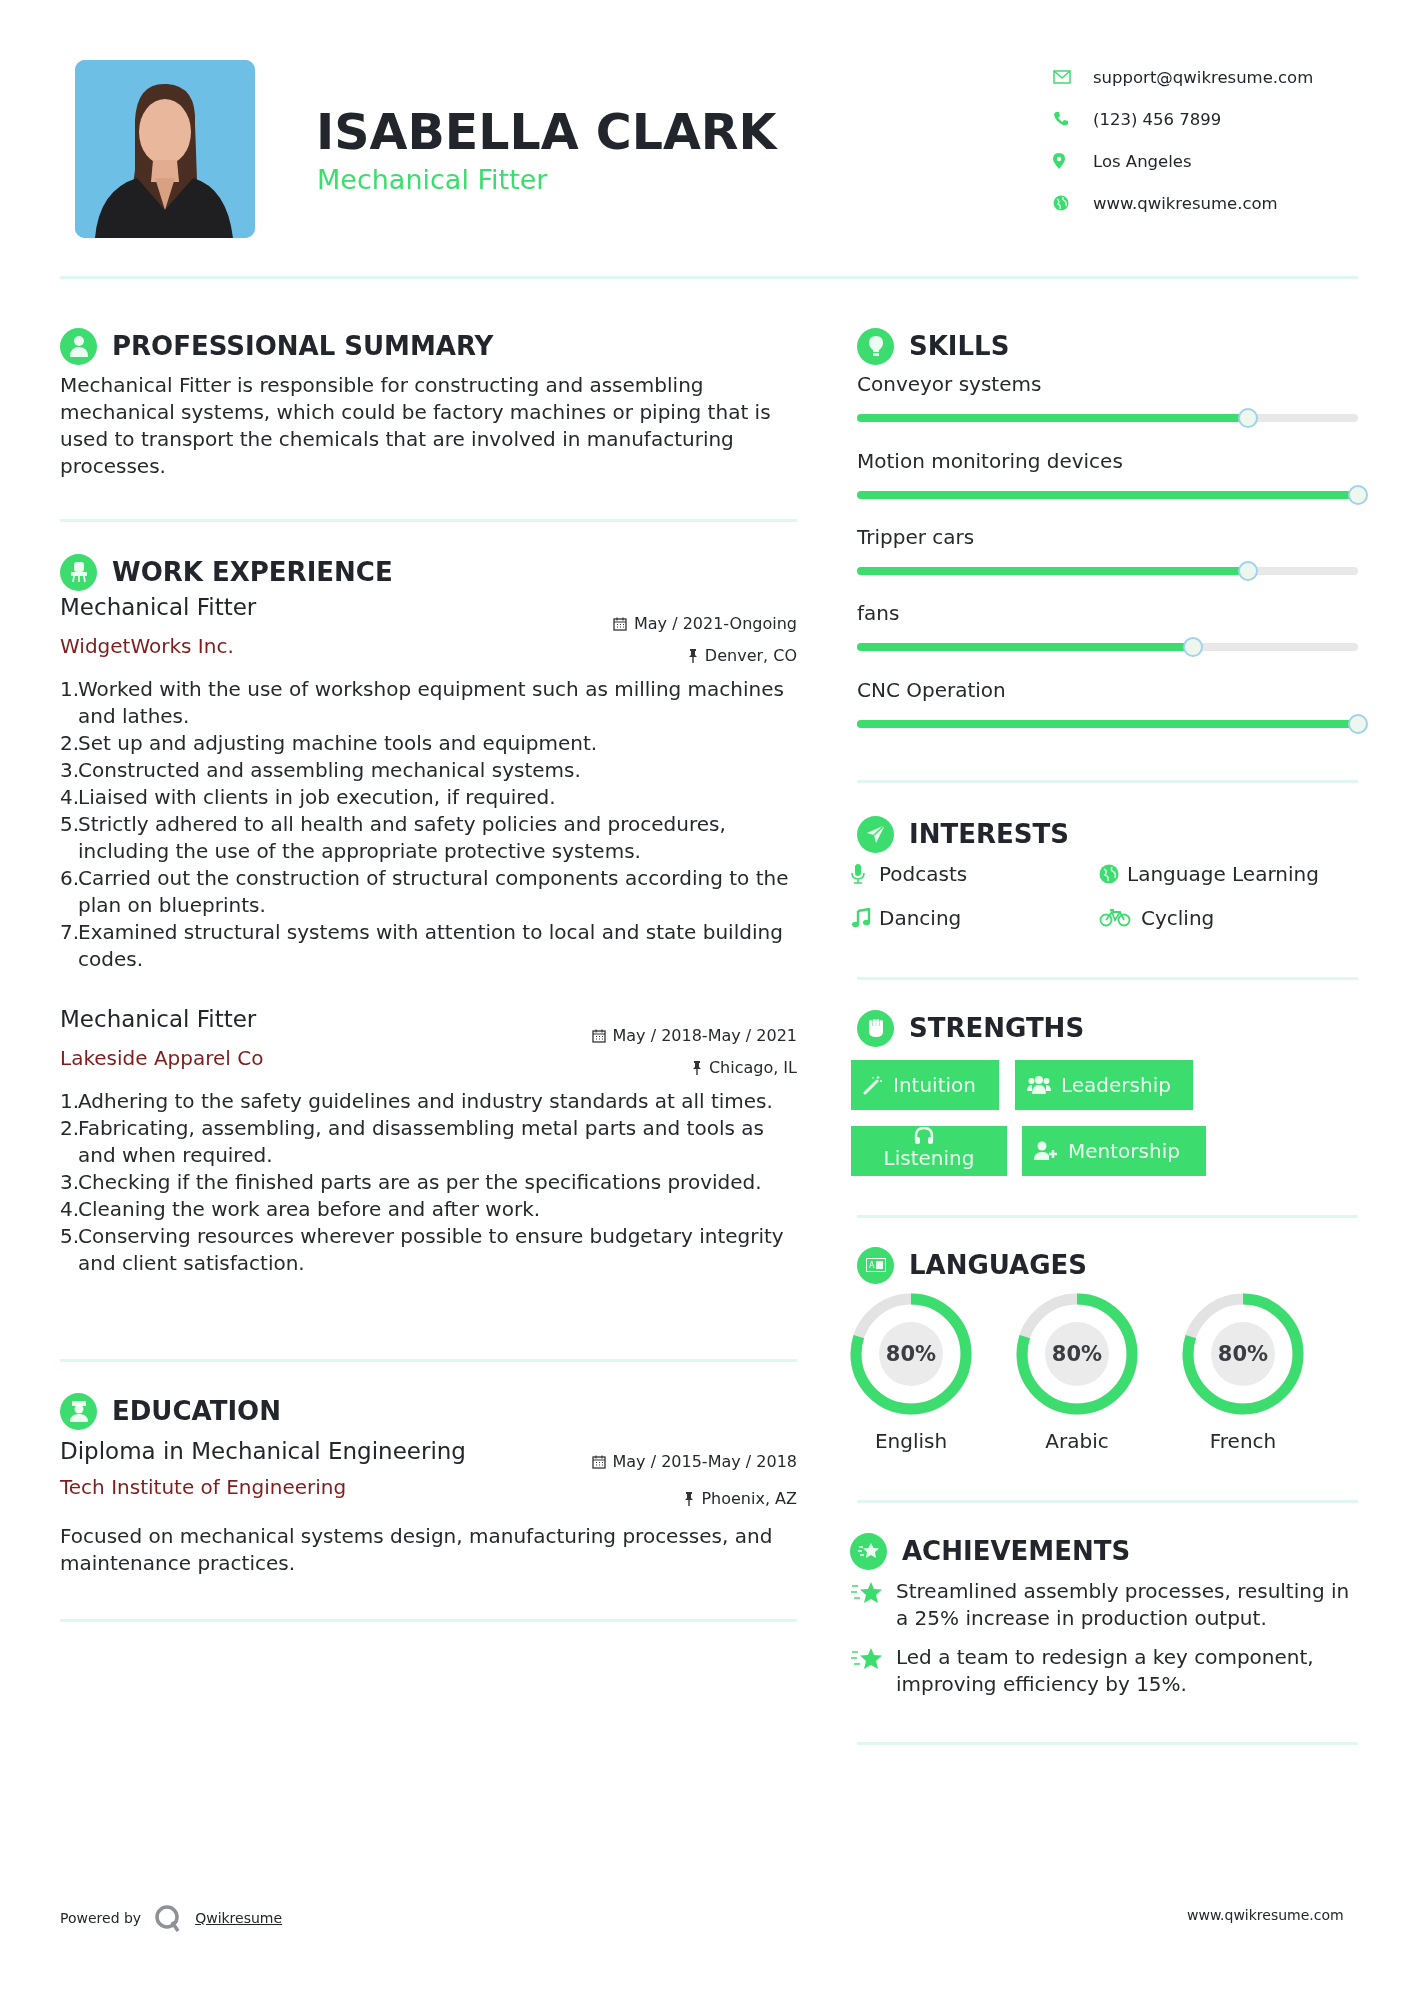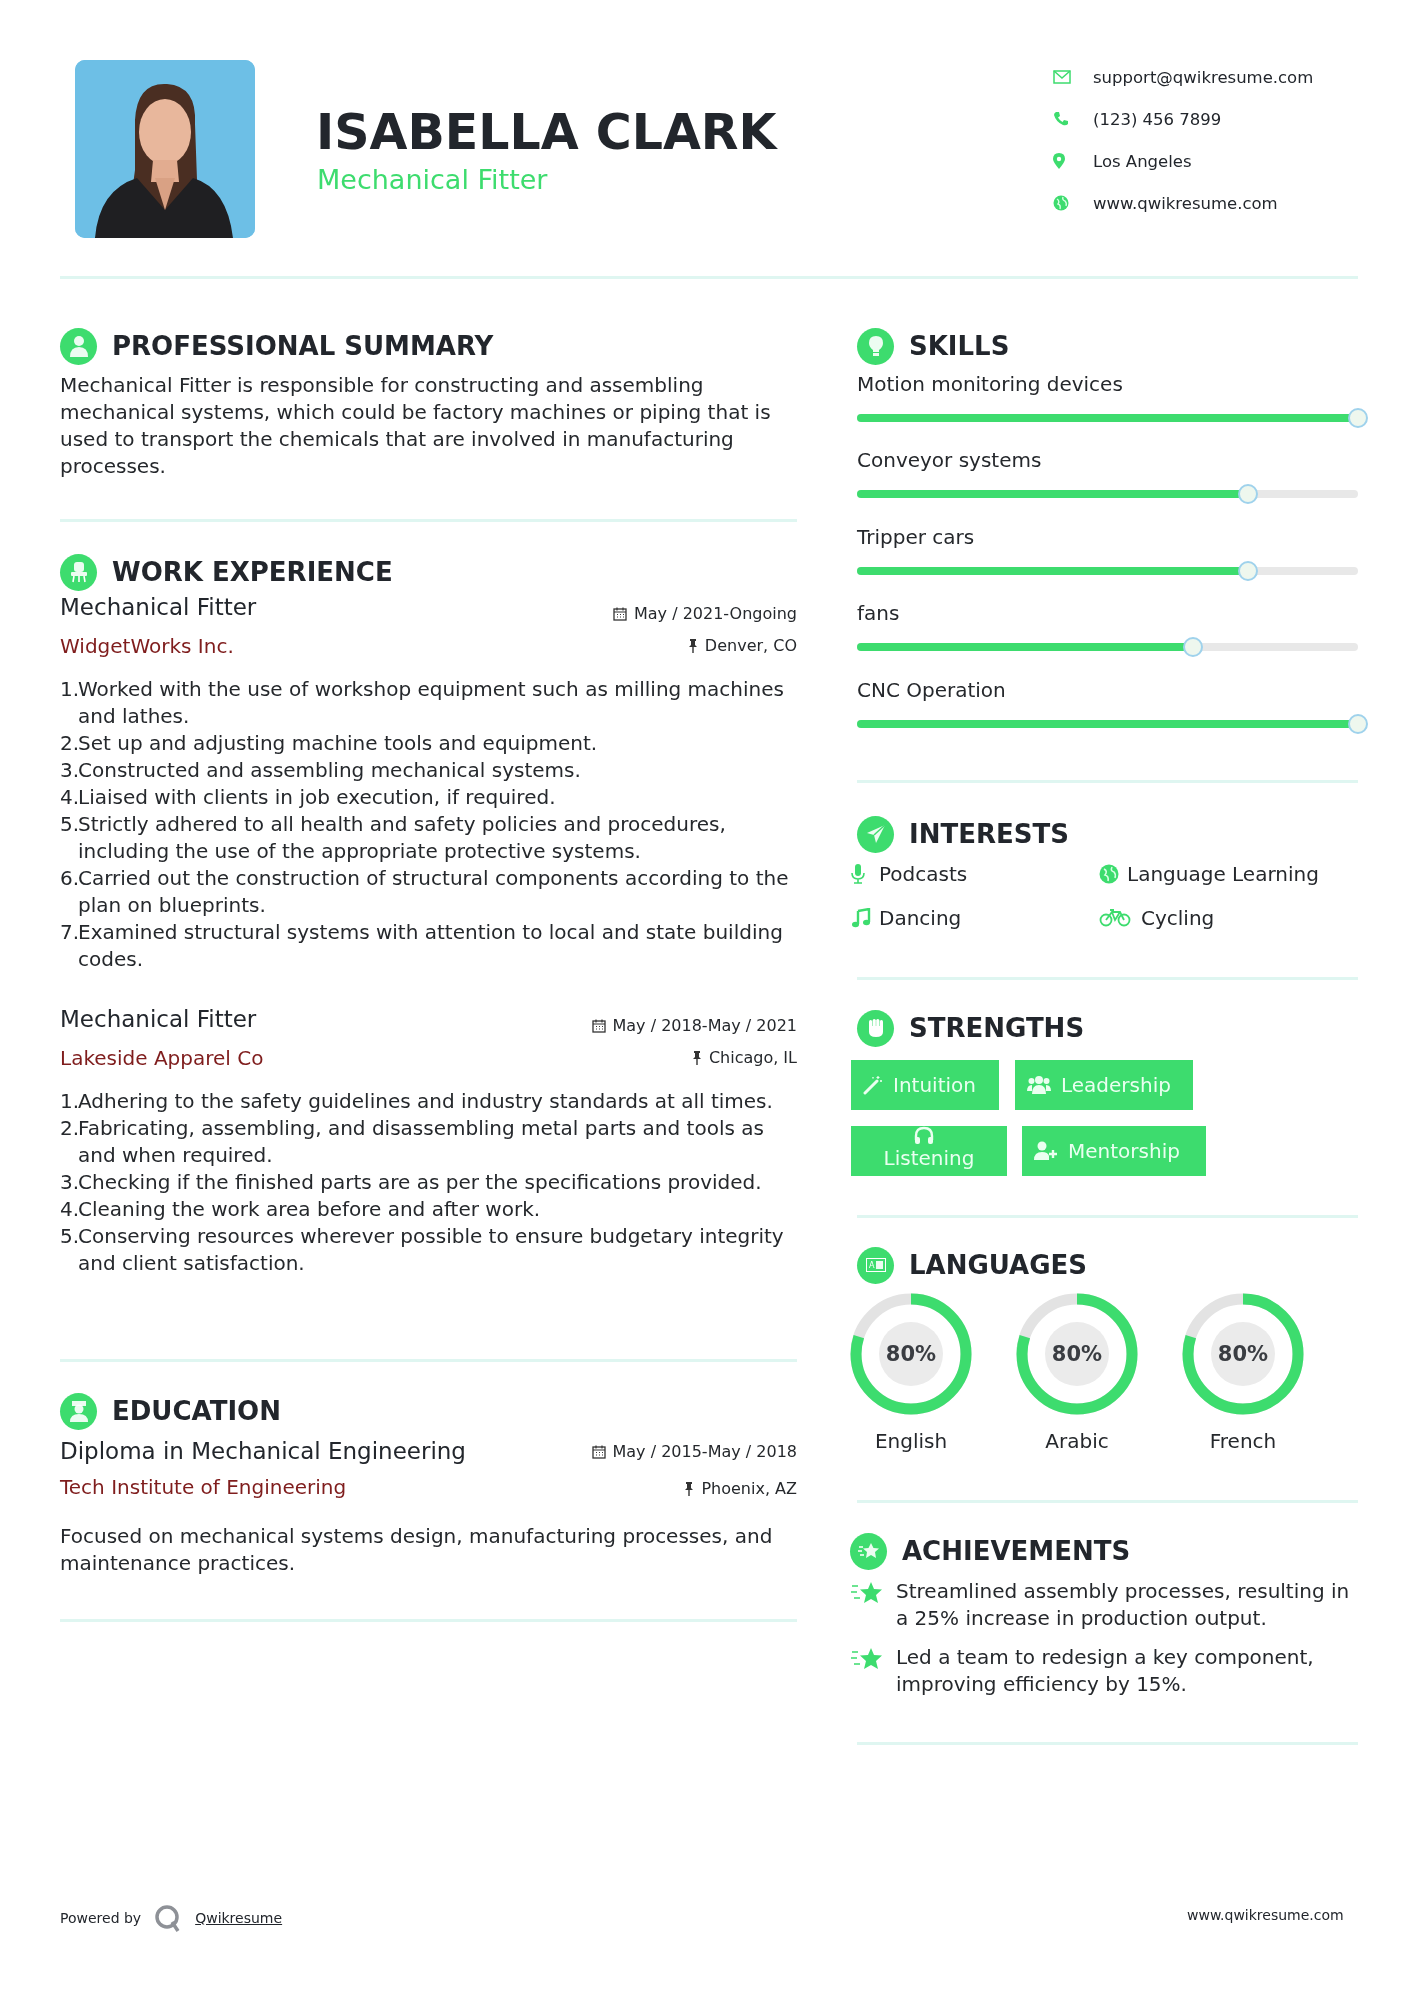--- a/index.html
+++ b/index.html
@@ -12,21 +12,21 @@
   .contact { left: 1053px; top: 56px; width: 320px; }
   .contact-row { display: flex; align-items: center; height: 42px; font-size: 16.5px; color: #22262c; }
   .contact-row .ci { width: 40px; display: flex; align-items: center; color: #3ddc6e; }
   .divider { height: 3px; background: #dff6f1; }
   .sec-head { display: flex; align-items: center; height: 40px; }
   .sec-icon { width: 37px; height: 37px; border-radius: 50%; background: #3ddc6e; display: flex; align-items: center; justify-content: center; margin-right: 15px; flex: none; }
   .sec-title { font-size: 26px; font-weight: bold; color: #22262c; white-space: nowrap; }
   .body-text { font-size: 20px; line-height: 27px; color: #25282c; }
   .job-title { font-size: 23px; color: #22262c; }
   .company { font-size: 20px; color: #7f1d1d; }
-  .meta { font-size: 16px; color: #25282c; display: flex; align-items: center; justify-content: space-between; white-space: nowrap; }
+  .meta { font-size: 16px; color: #25282c; display: flex; align-items: center; justify-content: space-between; white-space: nowrap; margin-top: 10px; }
   .meta svg { margin-right: 7px; }
   ol.duties { list-style: none; }
   ol.duties li { position: relative; padding-left: 18px; font-size: 20px; line-height: 27px; color: #25282c; }
   ol.duties li .num { position: absolute; left: 0; top: 0; }
   .skill-label { font-size: 20px; color: #25282c; }
   .skill-track { position: relative; height: 8px; border-radius: 4px; background: #e8e8e8; }
   .skill-fill { position: absolute; left: 0; top: 0; height: 8px; border-radius: 4px; background: #3ddc6e; }
   .skill-knob { position: absolute; top: -6px; width: 20px; height: 20px; border-radius: 50%; background: #eef7ee; border: 2px solid #9fd2ec; }
   .interest { display: flex; align-items: center; font-size: 20px; color: #25282c; height: 30px; }
   .interest .ii { width: 28px; display: flex; align-items: center; color: #3ddc6e; }
@@ -217,32 +217,32 @@
   <span class="sec-icon">
     <svg width="16" height="22" viewBox="0 0 16 22">
         <path d="M8 1 Q15 1 15 8 Q15 12 11 15 L11 17 H5 L5 15 Q1 12 1 8 Q1 1 8 1 Z" fill="#fff" opacity="0.9"></path>
         <rect x="5" y="18" width="6" height="3" fill="#fff" opacity="0.9"></rect>
       </svg>
   </span>
   <span class="sec-title">SKILLS</span>
 </div>
 
 <div class="abs" style="left:857px; top:372px; width:501px;">
+  <div style="height:77px;">
+    <div class="skill-label">Conveyor systems</div>
+    <div class="skill-track" style="margin-top:18px;">
+      <div class="skill-fill" style="width: 78%;"></div>
+      <div class="skill-knob" style="left: calc(78% - 10px);"></div>
+    </div>
+  </div>
   <div style="height:76px;">
     <div class="skill-label">Motion monitoring devices</div>
     <div class="skill-track" style="margin-top:18px;">
       <div class="skill-fill" style="width: 100%;"></div>
       <div class="skill-knob" style="left: calc(100% - 10px);"></div>
-    </div>
-  </div>
-  <div style="height:77px;">
-    <div class="skill-label">Conveyor systems</div>
-    <div class="skill-track" style="margin-top:18px;">
-      <div class="skill-fill" style="width: 78%;"></div>
-      <div class="skill-knob" style="left: calc(78% - 10px);"></div>
     </div>
   </div>
   <div style="height:76px;">
     <div class="skill-label">Tripper cars</div>
     <div class="skill-track" style="margin-top:18px;">
       <div class="skill-fill" style="width: 78%;"></div>
       <div class="skill-knob" style="left: calc(78% - 10px);"></div>
     </div>
   </div>
   <div style="height:77px;">

